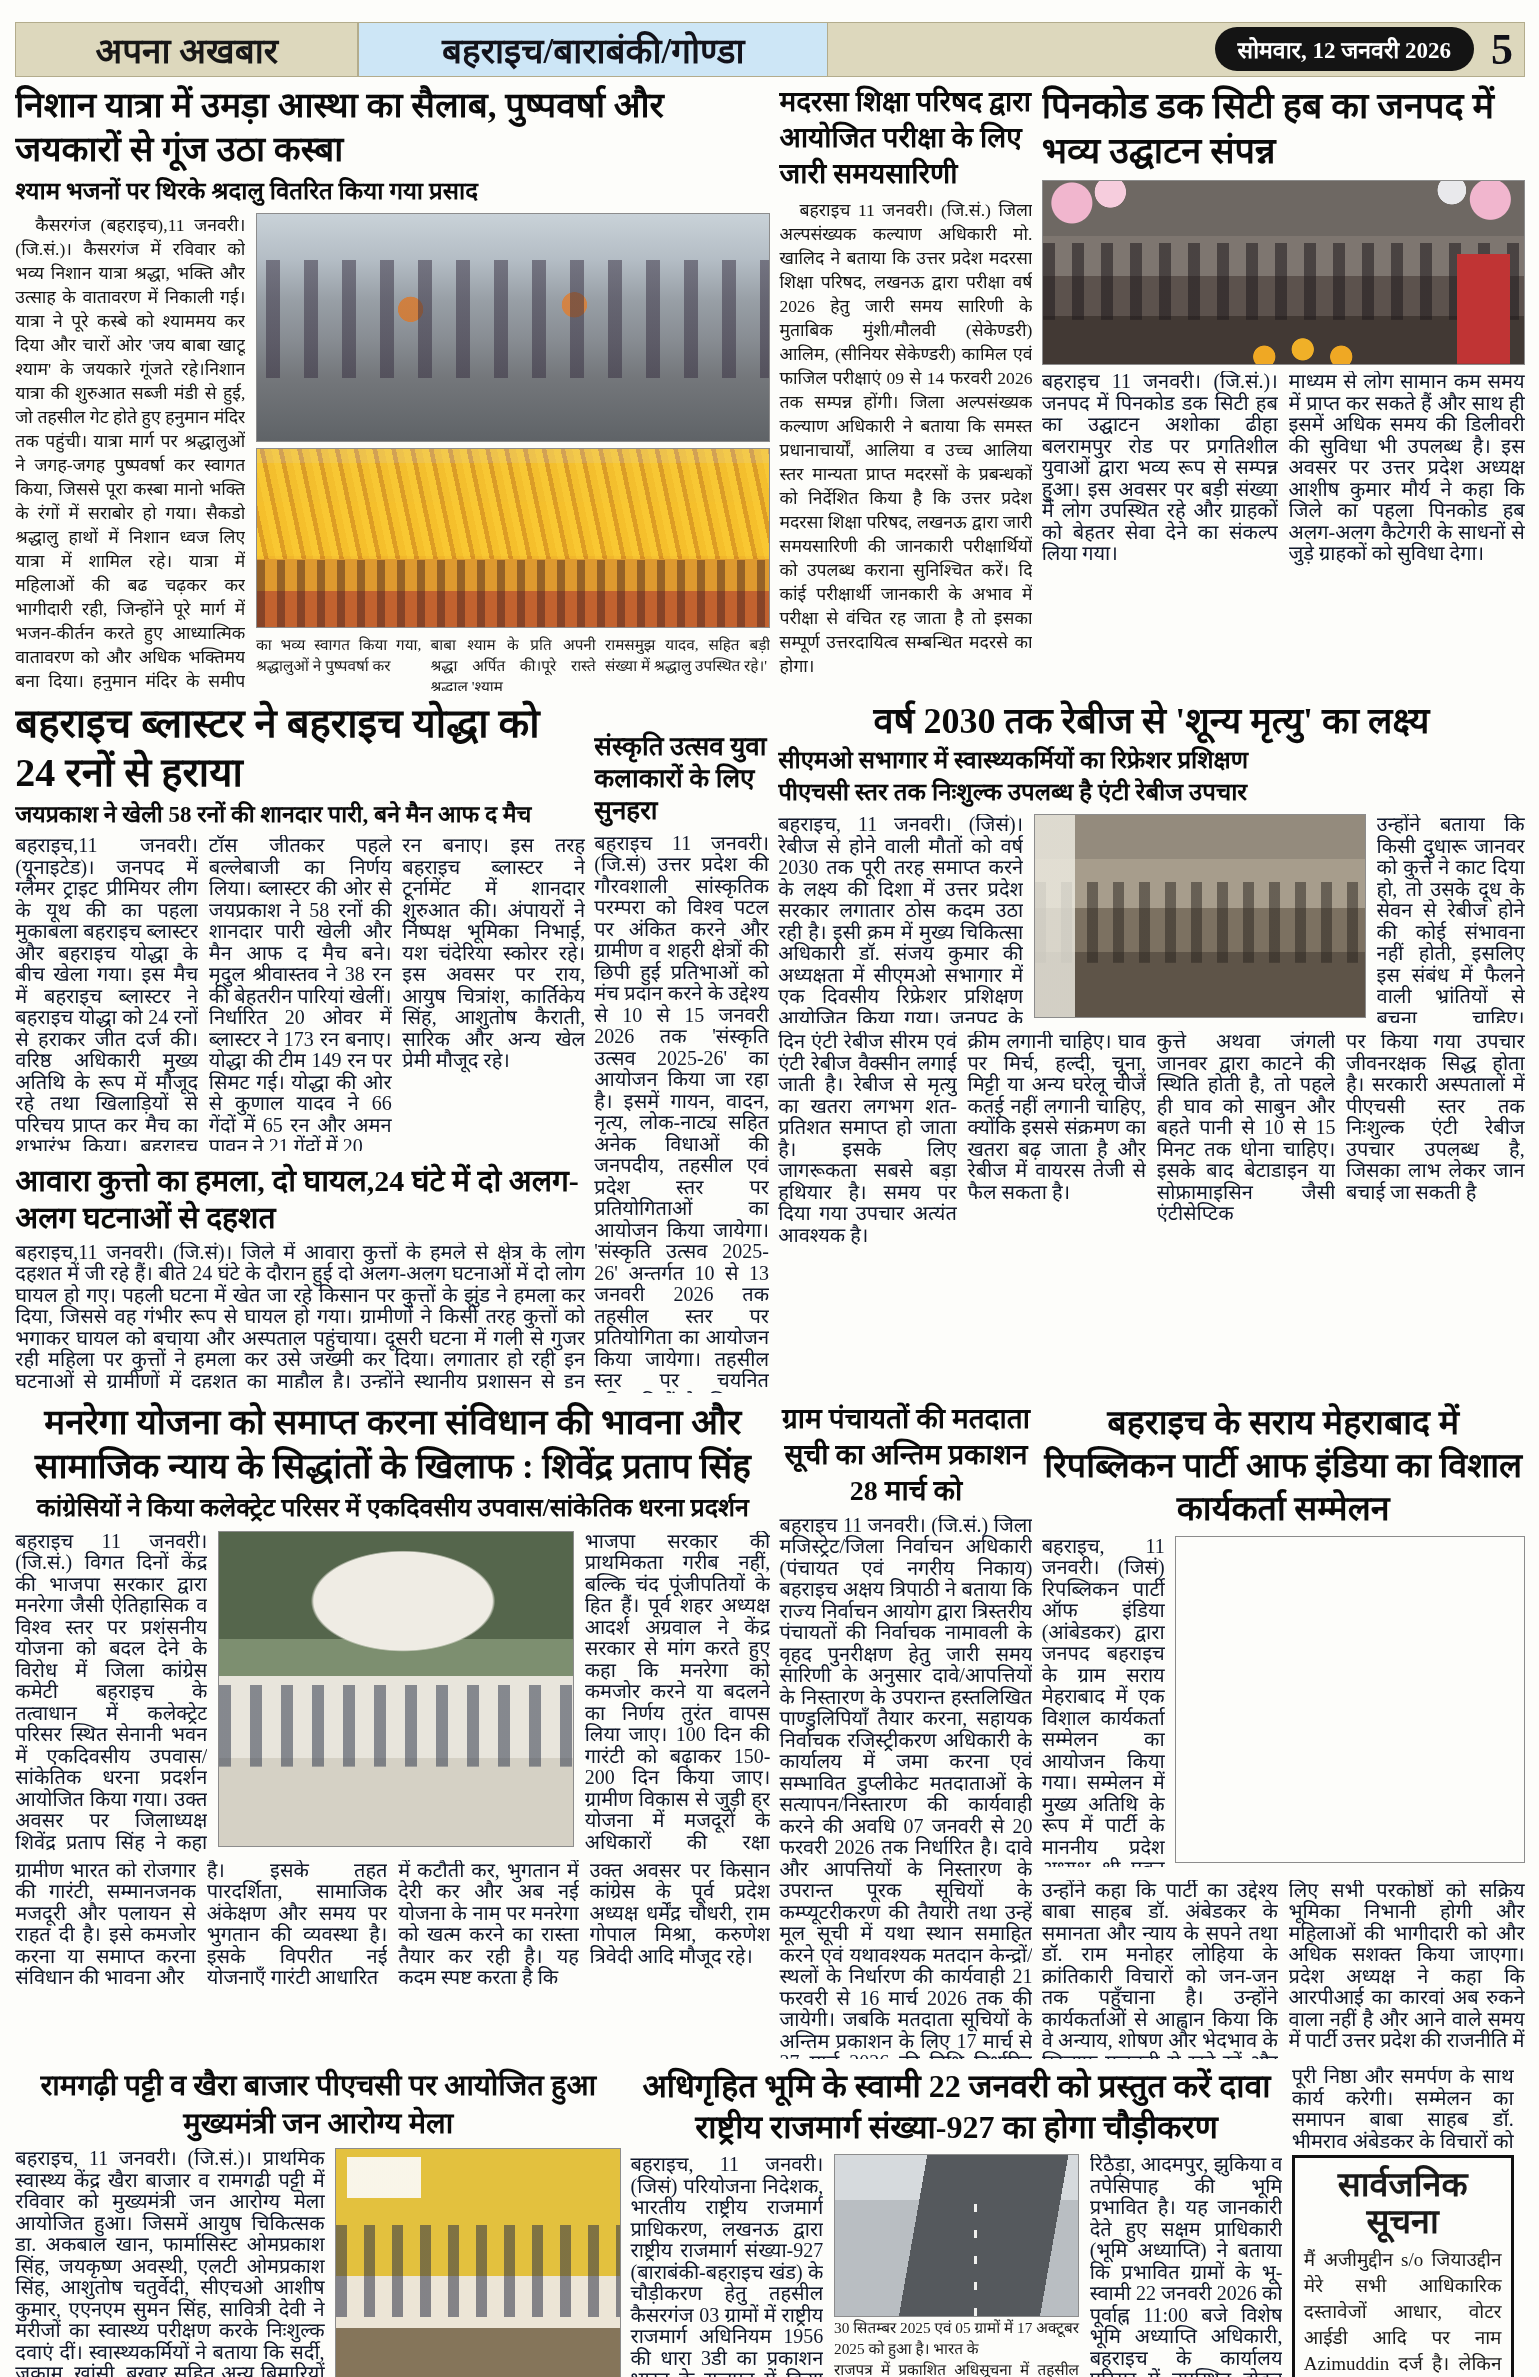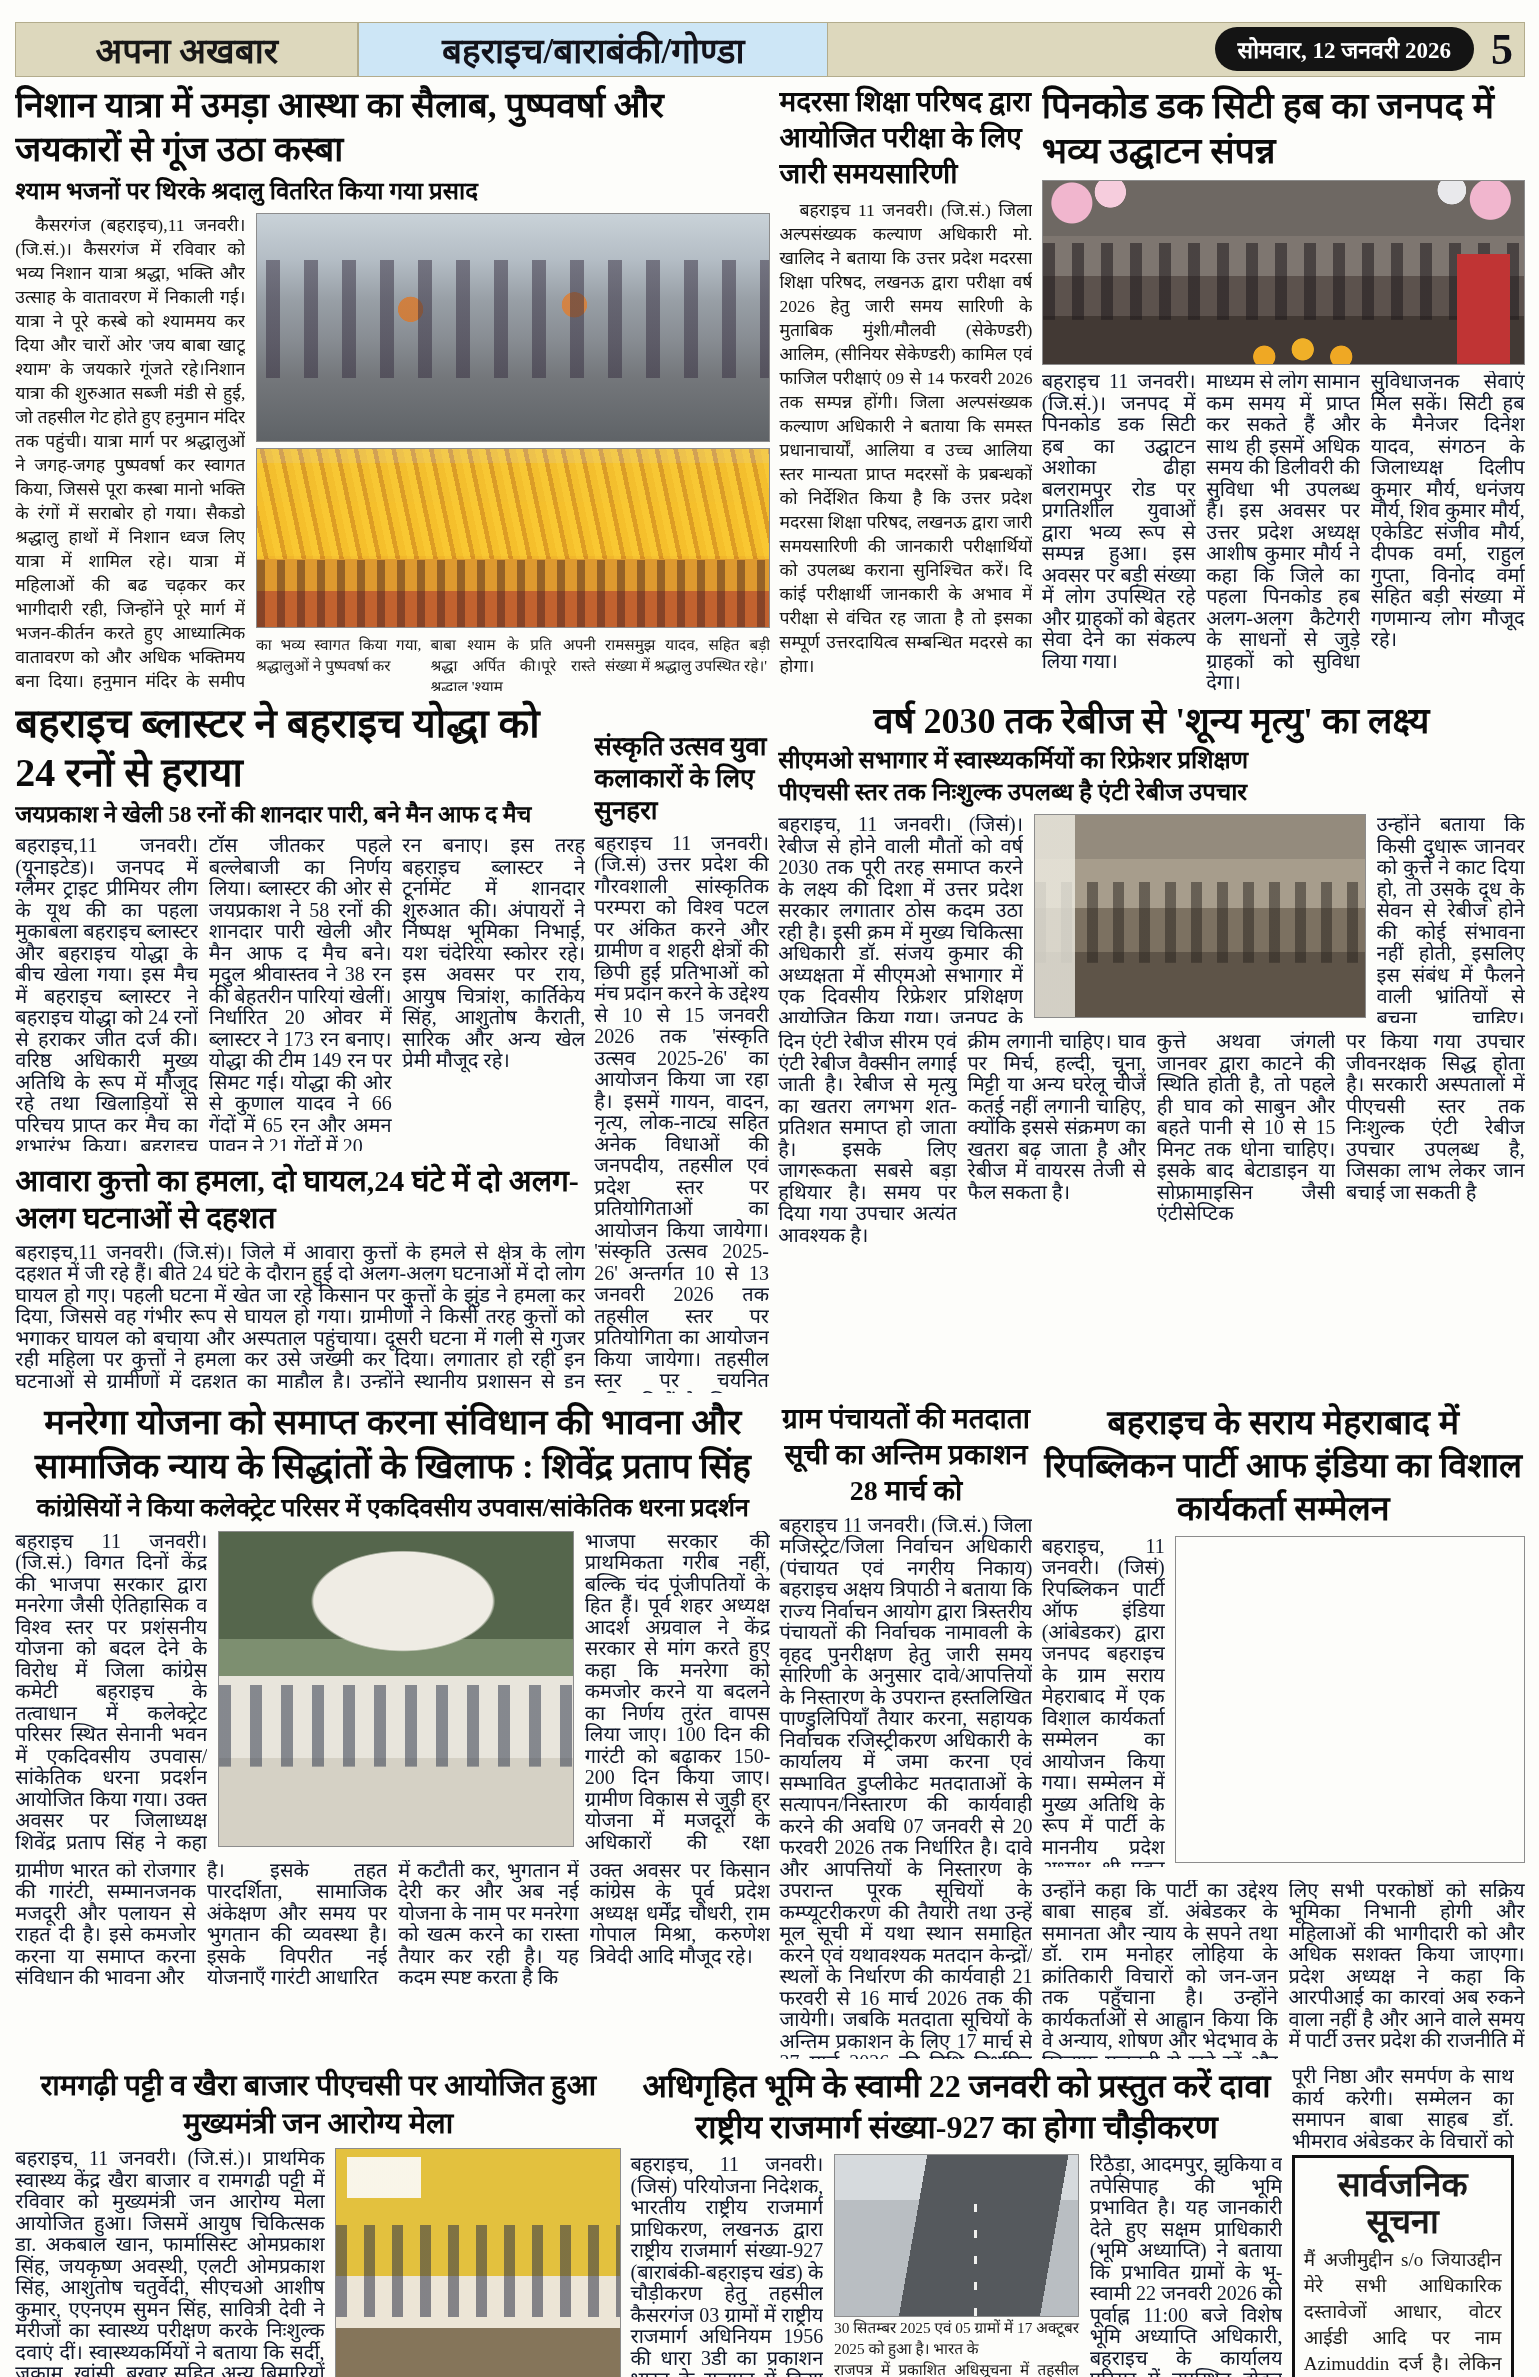--- a/index.html
+++ b/index.html
@@ -139,21 +139,20 @@
     <div class="hl hl-a2">मदरसा शिक्षा परिषद द्वारा आयोजित परीक्षा के लिए जारी समयसारिणी</div>
     <div class="body-txt" style="margin-top:6.1px;flex:1;">बहराइच 11 जनवरी। (जि.सं.) जिला अल्पसंख्यक कल्याण अधिकारी मो. खालिद ने बताया कि उत्तर प्रदेश मदरसा शिक्षा परिषद, लखनऊ द्वारा परीक्षा वर्ष 2026 हेतु जारी समय सारिणी के मुताबिक मुंशी/मौलवी (सेकेण्डरी) आलिम, (सीनियर सेकेण्डरी) कामिल एवं फाजिल परीक्षाएं 09 से 14 फरवरी 2026 तक सम्पन्न होंगी। जिला अल्पसंख्यक कल्याण अधिकारी ने बताया कि समस्त प्रधानाचार्यों, आलिया व उच्च आलिया स्तर मान्यता प्राप्त मदरसों के प्रबन्धकों को निर्देशित किया है कि उत्तर प्रदेश मदरसा शिक्षा परिषद, लखनऊ द्वारा जारी समयसारिणी की जानकारी परीक्षार्थियों को उपलब्ध कराना सुनिश्चित करें। दि कांई परीक्षार्थी जानकारी के अभाव में परीक्षा से वंचित रह जाता है तो इसका सम्पूर्ण उत्तरदायित्व सम्बन्धित मदरसे का होगा।</div>
   </div>
 
   <div class="art stack" style="width:483px;">
     <div class="hl hl-a3">पिनकोड डक सिटी हब का जनपद में भव्य उद्घाटन संपन्न</div>
     <div class="photo ph-inaug" style="height:183px;margin-top:6.1px;"></div>
     <div class="cols" style="margin-top:6.1px;flex:1;">
       <div class="col body-sm">बहराइच 11 जनवरी। (जि.सं.)। जनपद में पिनकोड डक सिटी हब का उद्घाटन अशोका ढीहा बलरामपुर रोड पर प्रगतिशील युवाओं द्वारा भव्य रूप से सम्पन्न हुआ। इस अवसर पर बड़ी संख्या में लोग उपस्थित रहे और ग्राहकों को बेहतर सेवा देने का संकल्प लिया गया।</div>
       <div class="col body-sm">माध्यम से लोग सामान कम समय में प्राप्त कर सकते हैं और साथ ही इसमें अधिक समय की डिलीवरी की सुविधा भी उपलब्ध है। इस अवसर पर उत्तर प्रदेश अध्यक्ष आशीष कुमार मौर्य ने कहा कि जिले का पहला पिनकोड हब अलग-अलग कैटेगरी के साधनों से जुड़े ग्राहकों को सुविधा देगा।</div>
-      <div class="col body-sm">सुविधाजनक सेवाएं मिल सकें। सिटी हब के मैनेजर दिनेश यादव, संगठन के जिलाध्यक्ष दिलीप कुमार मौर्य, धनंजय मौर्य, शिव कुमार मौर्य, एकेडिट संजीव मौर्य, दीपक वर्मा, राहुल गुप्ता, विनोद वर्मा सहित बड़ी संख्या में गणमान्य लोग मौजूद रहे।</div>
     </div>
   </div>
 </div>
 
 <div class="row" style="height:694px;">
 
   <div class="art stack" style="width:571px;">
     <div>
       <div class="hl hl-cricket">बहराइच ब्लास्टर ने बहराइच योद्धा को 24 रनों से हराया</div>
       <div class="hl" style="font-size:23px;margin-top:4.6px;">जयप्रकाश ने खेली 58 रनों की शानदार पारी, बने मैन आफ द मैच</div>

